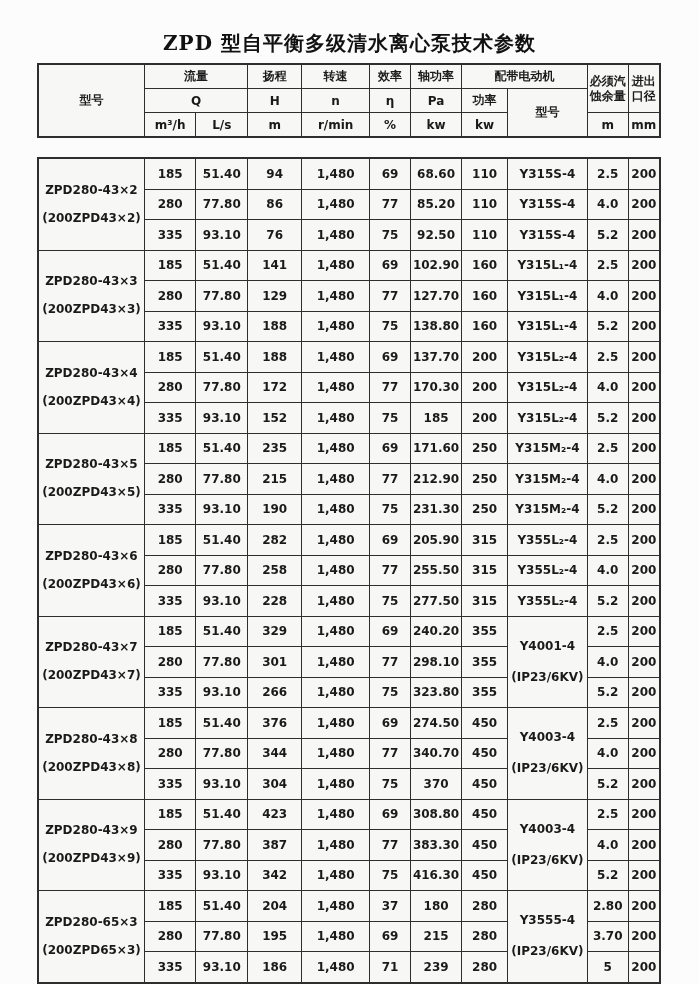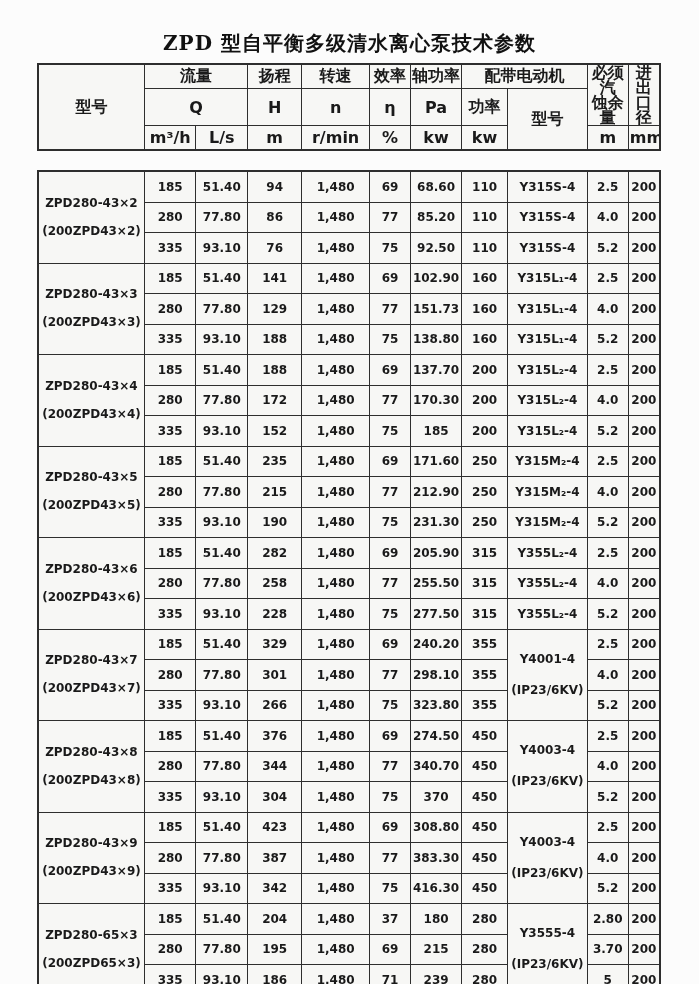--- a/index.html
+++ b/index.html
@@ -32,21 +32,21 @@
   .data-table{margin-top:19px;}
   th,td{
     border:1px solid #2e2e2e;
     text-align:center;
     vertical-align:middle;
     font-size:12px;
     font-weight:bold;
     padding:0 1px;
     overflow:hidden;
   }
-  .header-table th{height:23px;font-size:16px;}
+  .header-table th{height:23px;font-size:12px;}
   .data-table td{height:29.5px;}
   
   .c-model{width:17.1%}
   .c-m3h{width:8.3%}
   .c-ls{width:8.3%}
   .c-head{width:8.7%}
   .c-speed{width:10.9%}
   .c-eff{width:6.6%}
   .c-pa{width:8.2%}
   .c-kw{width:7.4%}
@@ -191,21 +191,21 @@
           <td>Y315L₁-4</td>
           <td>2.5</td>
           <td>200</td>
         </tr>
         <tr>
           <td>280</td>
           <td>77.80</td>
           <td>129</td>
           <td>1,480</td>
           <td>77</td>
-          <td>151.73</td>
+          <td>127.70</td>
           <td>160</td>
           <td>Y315L₁-4</td>
           <td>4.0</td>
           <td>200</td>
         </tr>
         <tr>
           <td>335</td>
           <td>93.10</td>
           <td>188</td>
           <td>1,480</td>

